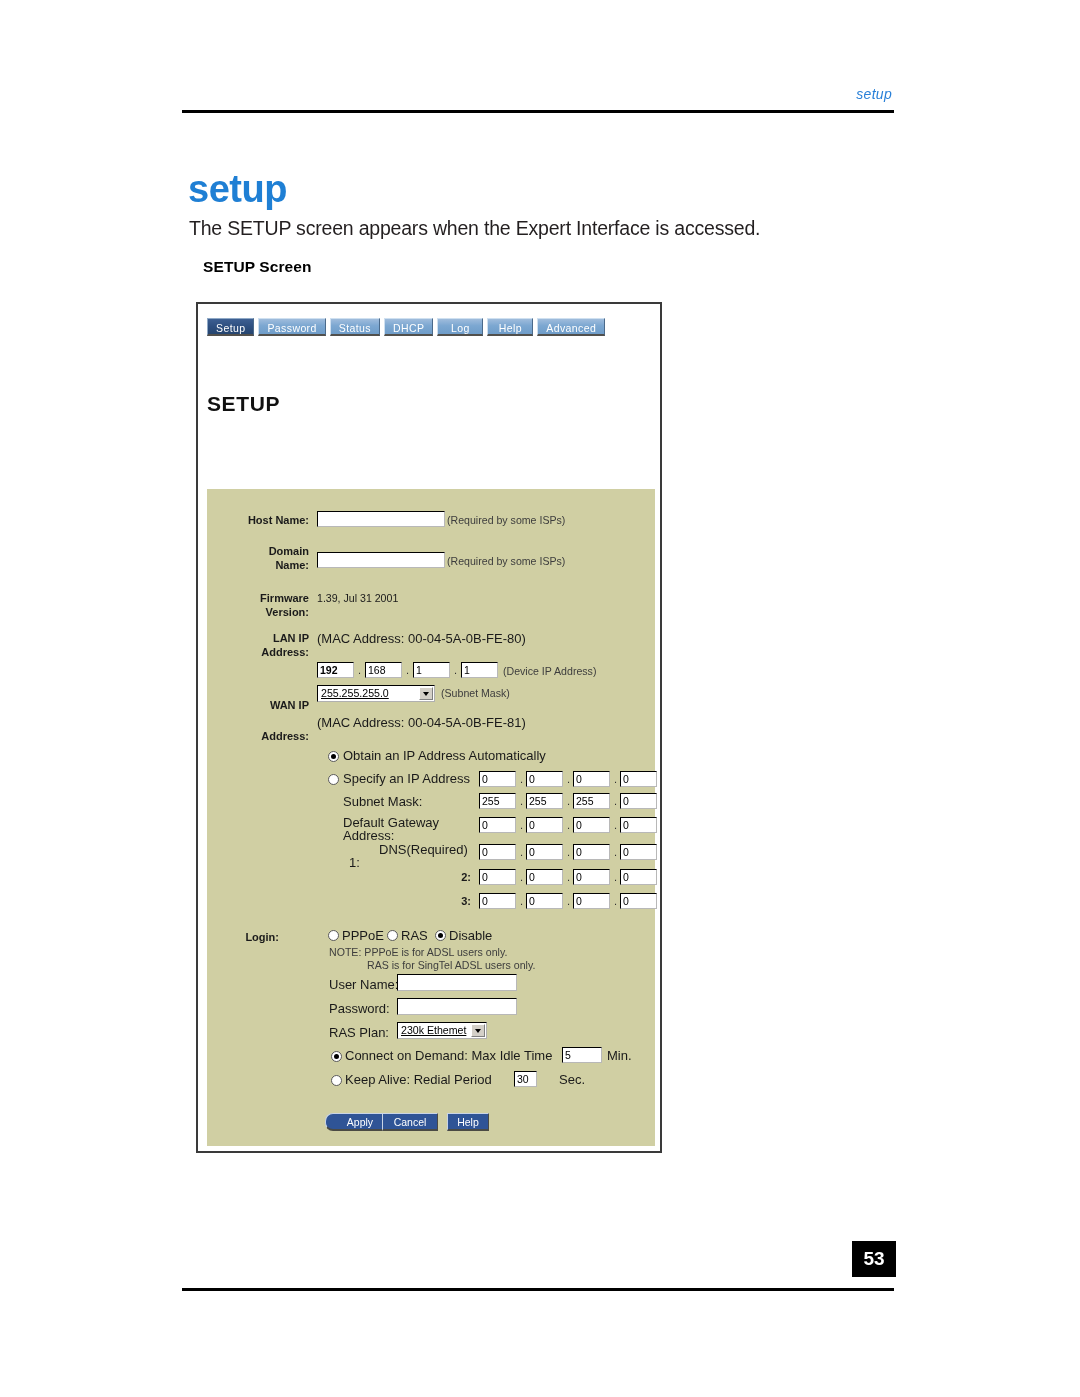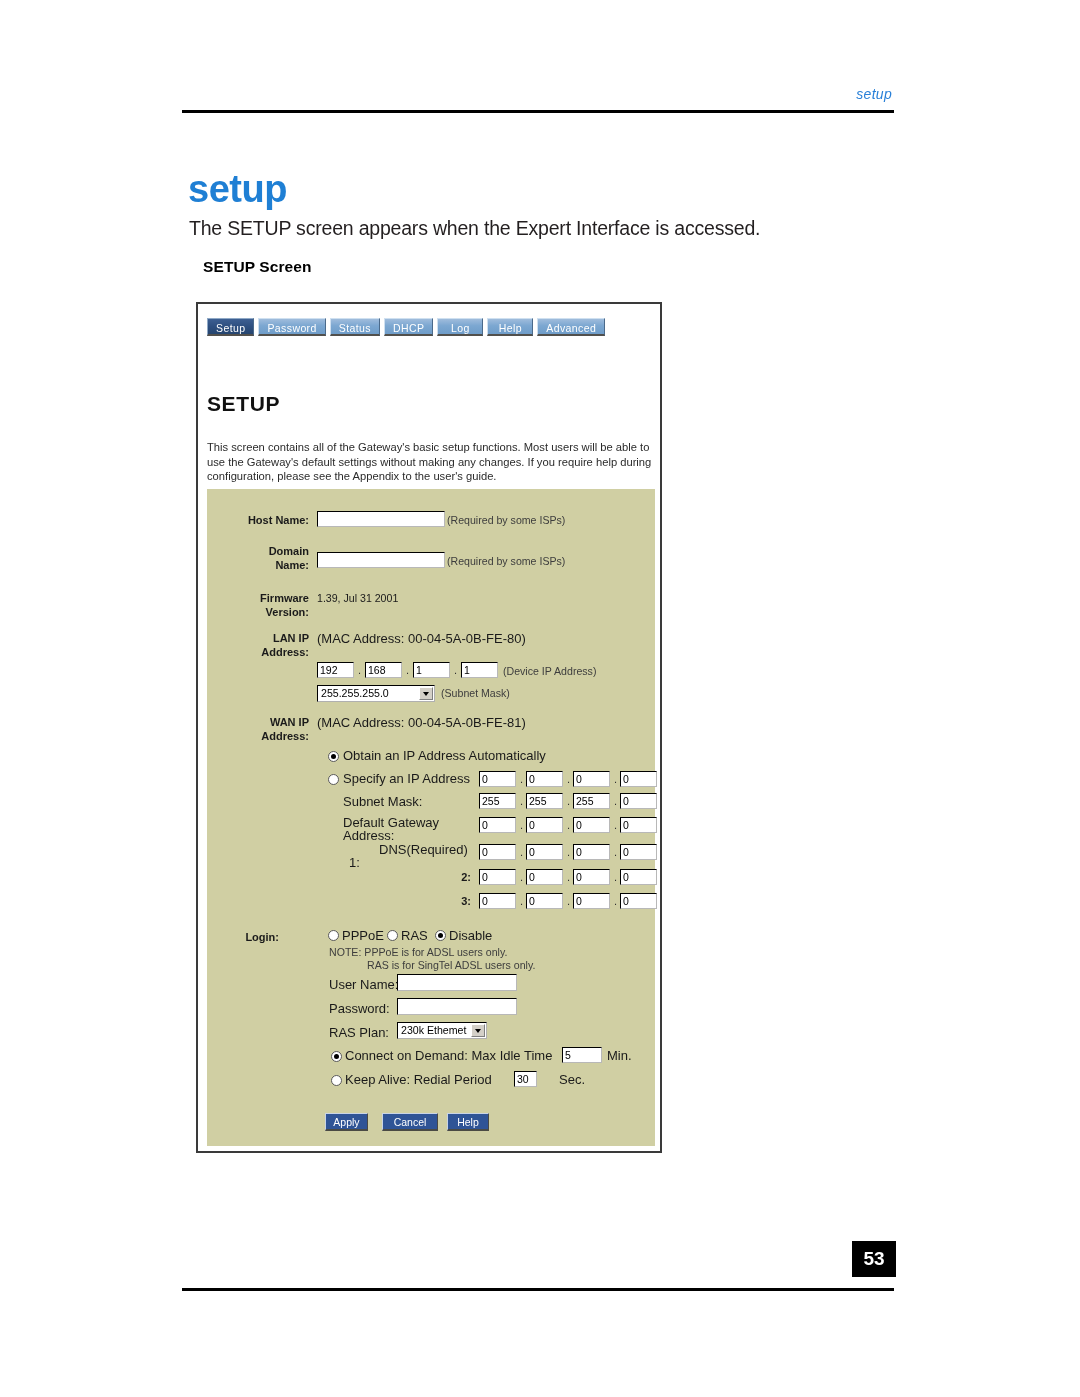--- a/index.html
+++ b/index.html
@@ -221,20 +221,21 @@
     border: 1px solid #000;
     border-right-color: #b0b0b0;
     border-bottom-color: #b0b0b0;
     box-sizing: border-box;
     font-size: 10.6px;
     line-height: 15px;
     padding-left: 3px;
     color: #000;
     display: flex;
     align-items: center;
+    text-decoration: underline;
   }
   .sel .arrowbox {
     position: absolute;
     right: 1px;
     top: 1px;
     width: 14px;
     height: 13px;
     background: #d4d0c8;
     border: 1px solid #ffffff;
     border-right-color: #808080;
@@ -305,59 +306,58 @@
     <div class="tab active">Setup</div>
     <div class="tab">Password</div>
     <div class="tab">Status</div>
     <div class="tab">DHCP</div>
     <div class="tab">Log</div>
     <div class="tab">Help</div>
     <div class="tab">Advanced</div>
   </div>
 
   <div class="shot-heading">SETUP</div>
-  <div class="shot-desc">This screen contains all of the Gateway's basic setup functions. Most users will be able to use the Gateway's default settings without making any changes. If you require help during configuration, please see the Appendix to the user's guide.</div>
 
   <div class="form-panel">
 
     <div class="row lbl" style="left:10px; top:25px; width:92px;">Host Name:</div>
     <input class="tb" style="left: 110px; top: 22px; width: 128px;" value="">
     <div class="row note" style="left:240px; top:25px;">(Required by some ISPs)</div>
 
     <div class="row lbl" style="left:10px; top:56px; width:92px;">Domain</div>
     <div class="row lbl" style="left:10px; top:70px; width:92px;">Name:</div>
     <input class="tb" style="left: 110px; top: 63px; width: 128px;" value="">
     <div class="row note" style="left:240px; top:66px;">(Required by some ISPs)</div>
 
     <div class="row lbl" style="left:10px; top:103px; width:92px;">Firmware</div>
     <div class="row lbl" style="left:10px; top:117px; width:92px;">Version:</div>
     <div class="row plain" style="left:110px; top:103px;">1.39, Jul 31 2001</div>
 
     <div class="row lbl" style="left:10px; top:143px; width:92px;">LAN IP</div>
     <div class="row lbl" style="left:10px; top:157px; width:92px;">Address:</div>
     <div class="row lbl-left" style="left:110px; top:143px;">(MAC Address: 00-04-5A-0B-FE-80)</div>
 
-    <input class="tb octet" style="left: 110px; top: 173px;" value="192">
+    <input class="tb octet" style="left: 110px; top: 173px; font-weight: bold;" value="192">
     <span class="dot" style="left:151px; top:173px;">.</span>
     <input class="tb octet" style="left: 158px; top: 173px;" value="168">
     <span class="dot" style="left:199px; top:173px;">.</span>
     <input class="tb octet" style="left: 206px; top: 173px;" value="1">
     <span class="dot" style="left:247px; top:173px;">.</span>
     <input class="tb octet" style="left: 254px; top: 173px;" value="1">
     <div class="row note" style="left:296px; top:176px;">(Device IP Address)</div>
 
     <div class="sel" style="left:110px; top:196px; width:118px;">
       <span>255.255.255.0</span>
       <span class="arrowbox">
           <span class="caret"></span>
         </span>
     </div>
     <div class="row note" style="left:234px; top:198px;">(Subnet Mask)</div>
 
-    <div class="row lbl" style="left:10px; top:227px; width:92px;">WAN IP</div>
+    <div class="row lbl" style="left:10px; top:210px; width:92px;">WAN IP</div>
     <div class="row lbl" style="left:10px; top:241px; width:92px;">Address:</div>
     <div class="row lbl-left" style="left:110px; top:227px;">(MAC Address: 00-04-5A-0B-FE-81)</div>
 
     <span class="radio on" style="left:121px; top:262px;"></span>
     <div class="row lbl-left" style="left:136px; top:260px;">Obtain an IP Address Automatically</div>
 
     <span class="radio" style="left:121px; top:285px;"></span>
     <div class="row lbl-left" style="left:136px; top:283px;">Specify an IP Address</div>
     <input class="tb octet" style="left: 272px; top: 282px;" value="0">
     <span class="dot" style="left:313px; top:282px;">.</span>
@@ -445,18 +445,18 @@
     <span class="radio on" style="left:124px; top:562px;"></span>
     <div class="row lbl-left" style="left:138px; top:560px;">Connect on Demand: Max Idle Time</div>
     <input class="tb" style="left: 355px; top: 558px; width: 40px;" value="5">
     <div class="row lbl-left" style="left:400px; top:560px;">Min.</div>
 
     <span class="radio" style="left:124px; top:586px;"></span>
     <div class="row lbl-left" style="left:138px; top:584px;">Keep Alive: Redial Period</div>
     <input class="tb" style="left: 307px; top: 582px; width: 23px;" value="30">
     <div class="row lbl-left" style="left:352px; top:584px;">Sec.</div>
 
-    <div class="btn" style="left:118px; top:624px; width:43px;">Apply</div>
+    <div class="btn" style="left:118px; top:624px; width:70px;border-radius:8px;">Apply</div>
     <div class="btn" style="left:175px; top:624px; width:56px;">Cancel</div>
     <div class="btn" style="left:240px; top:624px; width:42px;">Help</div>
 
   </div>
 </div>
 
 </body></html>

